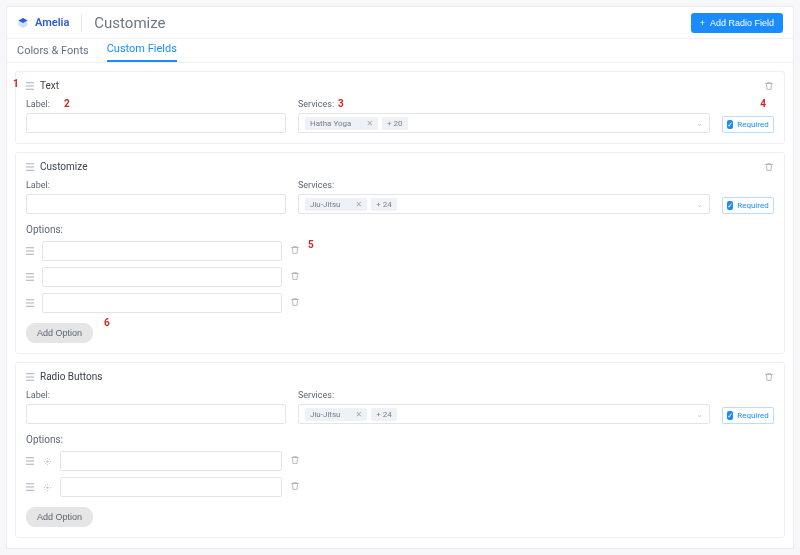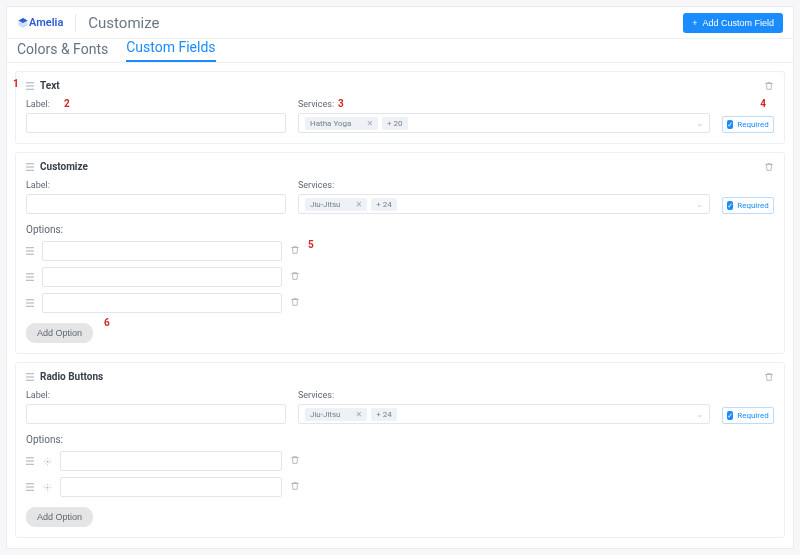--- a/index.html
+++ b/index.html
@@ -26,20 +26,21 @@
   .topbar {
     display: flex;
     align-items: center;
     height: 32px;
     padding: 0 10px;
     border-bottom: 1px solid #eef0f2;
   }
   .brand {
     display: flex;
     align-items: center;
+    gap: 6px;
     font-weight: 600;
     color: #2b5bd7;
     font-size: 11px;
   }
   .brand-logo {
     width: 12px; height: 12px;
   }
   .divider-v {
     width: 1px; height: 18px; background: #e5e8ec;
     margin: 0 12px;
@@ -63,21 +64,21 @@
   }
   .tabs {
     display: flex;
     gap: 18px;
     padding: 0 10px;
     height: 24px;
     align-items: flex-end;
     border-bottom: 1px solid #eef0f2;
   }
   .tab {
-    font-size: 14px;
+    font-size: 11px;
     color: #667182;
     padding-bottom: 5px;
     cursor: pointer;
   }
   .tab.active {
     color: #1a8cff;
     border-bottom: 2px solid #1a8cff;
   }
   .content {
     flex: 1;
@@ -99,21 +100,21 @@
     margin-bottom: 8px;
   }
   .drag-handle {
     color: #a7afbb;
     font-size: 10px;
     line-height: 1;
     cursor: grab;
   }
   .card-title {
     font-size: 10px;
-    font-weight: 700;
+    font-weight: 400;
     color: #38404c;
   }
   .trash {
     margin-left: auto;
     color: #a7afbb;
     cursor: pointer;
   }
   .trash svg, .drag-handle svg { display: block; }
   .row {
     display: flex;
@@ -241,21 +242,21 @@
             <path d="M12 2 L21 7 L21 17 L12 22 L3 17 L3 7 Z" fill="#cfe0ff"></path>
             <path d="M12 2 L21 7 L12 12 L3 7 Z" fill="#2b5bd7"></path>
           </svg>
         <span>Amelia</span>
       </div>
       <div class="divider-v"></div>
       <div class="page-title">Customize</div>
       <div class="spacer"></div>
       <button class="btn-primary">
         <span>+</span>
-        <span>Add Custom Field</span>
+        <span>Add Radio Field</span>
       </button>
     </div>
 
     <div class="tabs">
       <div class="tab">Colors &amp; Fonts</div>
       <div class="tab active">Custom Fields</div>
     </div>
 
     <div class="content">
 

